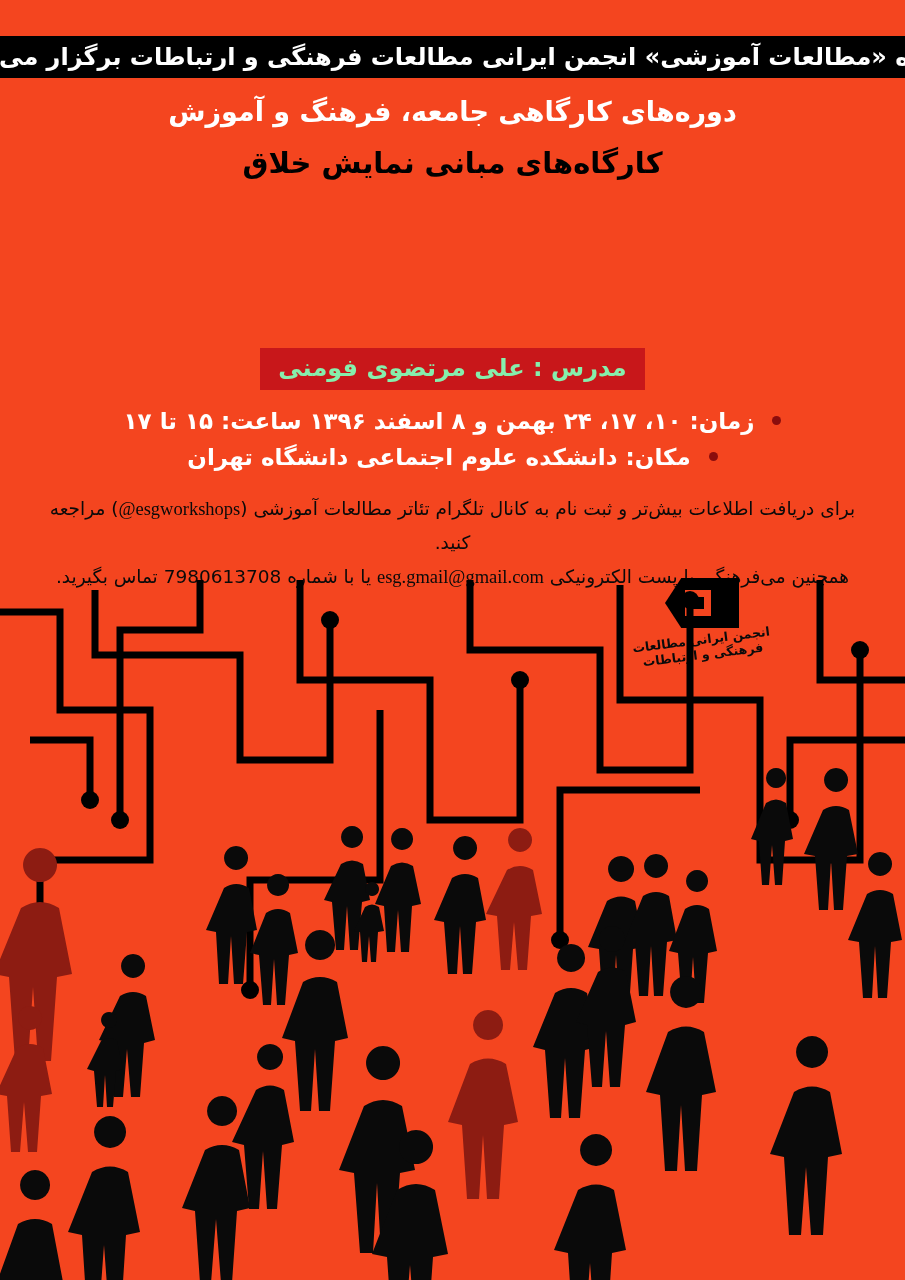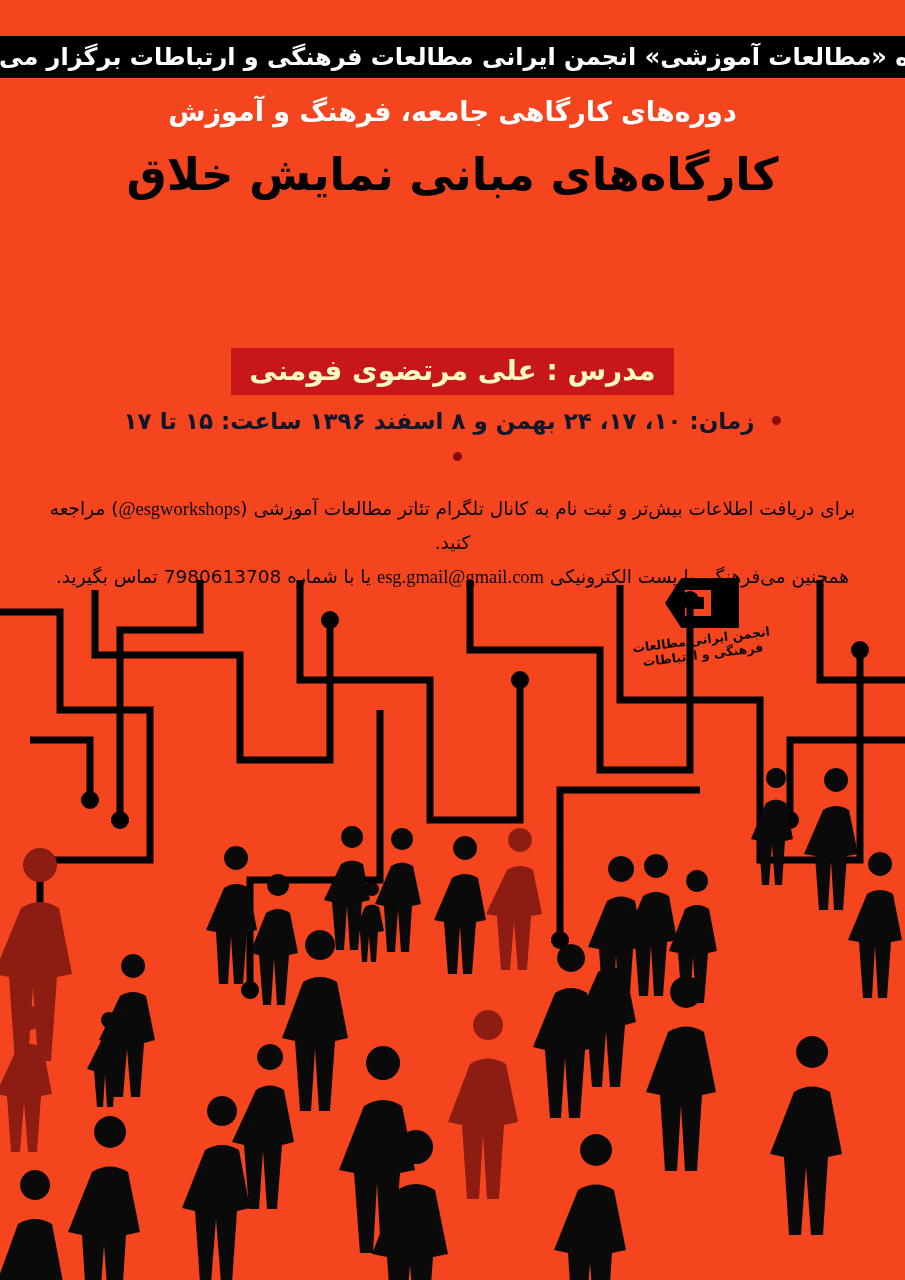--- a/index.html
+++ b/index.html
@@ -49,54 +49,54 @@
   }
   .subject-line {
     color: #ffffff;
     font-size: 27px;
     font-weight: bold;
     line-height: 1.35;
     padding: 8px 40px 0 40px;
   }
   .main-title {
     color: #000000;
-    font-size: 45px;
+    font-size: 29px;
     font-weight: bold;
     line-height: 1.45;
     padding: 12px 48px 0 48px;
   }
   .main-title .ln { display: block; }
 
   
   .instructor-row {
     position: absolute;
     top: 348px;
     left: 0;
     width: 905px;
     text-align: center;
   }
   .instructor-badge {
     display: inline-block;
     background: #c8171a;
-    color: #fef9c3;
-    font-size: 28px;
+    color: #86efac;
+    font-size: 24px;
     font-weight: bold;
     padding: 6px 18px 8px 18px;
     direction: rtl;
   }
 
   
   .details {
     position: absolute;
     top: 404px;
     right: 0;
     width: 905px;
     direction: rtl;
     text-align: center;
-    color: #0f172a;
+    color: #ffffff;
   }
   .detail-line {
     position: relative;
     font-size: 23px;
     font-weight: bold;
     line-height: 1.55;
     padding: 0 36px;
   }
   .bullet {
     display: inline-block;
@@ -205,20 +205,21 @@
     <span class="instructor-badge">مدرس : علی مرتضوی فومنی</span>
   </div>
 
   <div class="details">
     <div class="detail-line">
       <span class="bullet"></span>
       <span>زمان: ۱۰، ۱۷، ۲۴ بهمن و ۸ اسفند ۱۳۹۶  ساعت: ۱۵ تا ۱۷</span>
     </div>
     <div class="detail-line">
       <span class="bullet"></span>
+      <span>مکان: دانشکده علوم اجتماعی دانشگاه تهران</span>
     </div>
   </div>
 
   <div class="contact">
     <div>
       <span>برای دریافت اطلاعات بیش‌تر و ثبت نام به کانال تلگرام تئاتر مطالعات آموزشی (</span><span class="latin">@esgworkshops</span><span>) مراجعه کنید.</span>
     </div>
     <div>
       <span>همچنین می‌فرهنگی با پست الکترونیکی </span><span class="latin">esg.gmail@gmail.com</span><span> یا با شماره 7980613708 تماس بگیرید.</span>
     </div>

